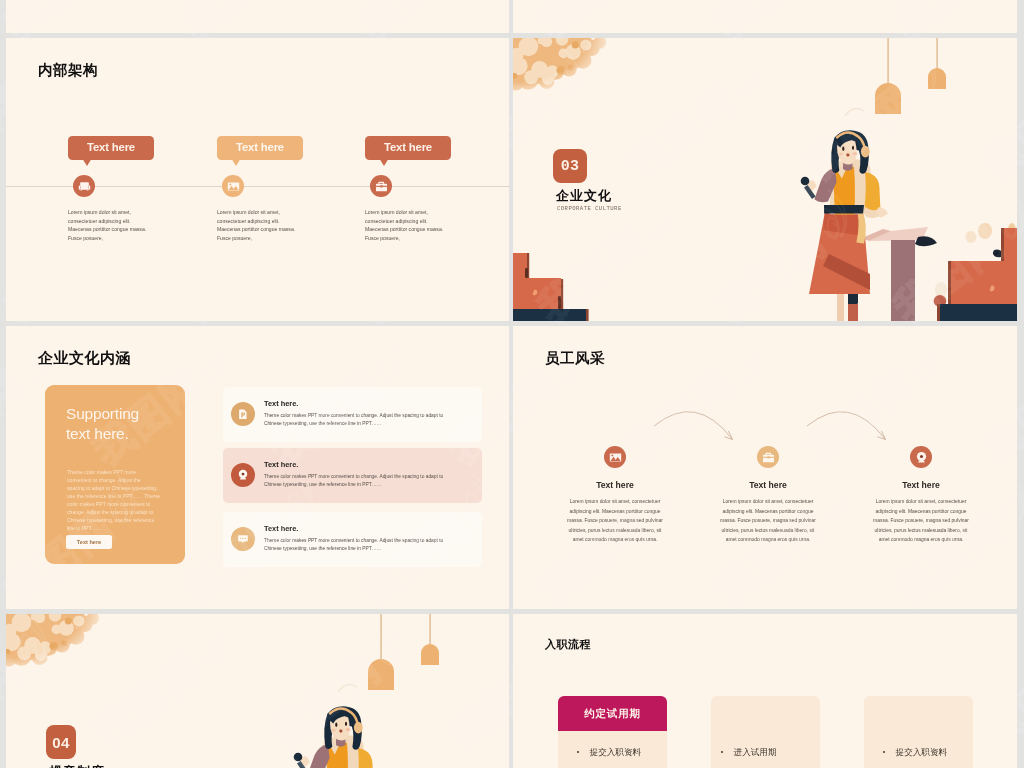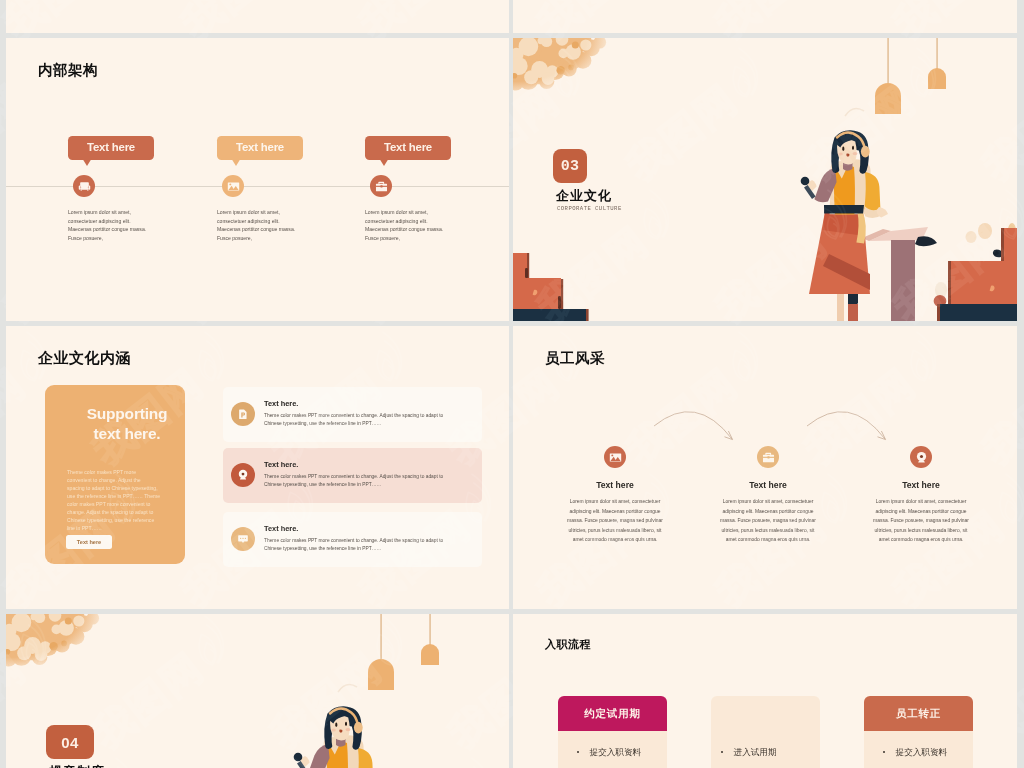--- a/index.html
+++ b/index.html
@@ -35,22 +35,22 @@
 
   
   .numbox{position:absolute;border-radius:8px;background:#c2603f;color:#fceee4;
           font-weight:700;font-size:15px;display:flex;align-items:center;
           justify-content:center;letter-spacing:.3px;}
   .cn-title{position:absolute;font-weight:700;font-size:13px;color:#111;letter-spacing:1px;}
   .en-title{position:absolute;font-size:5.6px;color:#7a6a60;letter-spacing:.45px;}
 
   
   .bigcard{position:absolute;background:#edb172;border-radius:9px;}
-  .bigcard h2{position:absolute;margin:0;color:#fdf5ec;font-weight:700;
-        font-size:15.5px;line-height:20px;letter-spacing:-.2px;text-align:center;}
+  .bigcard h2{position:absolute;margin:0;color:#fdf5ec;font-weight:400;
+        font-size:15.5px;line-height:20px;letter-spacing:-.2px;}
   .bigcard p{position:absolute;margin:0;color:#fae2c4;font-size:5.1px;line-height:8.0px;}
   .bigbtn{position:absolute;background:#fdf8f1;border-radius:2.5px;color:#9f6b38;
         font-size:5.6px;font-weight:700;display:flex;align-items:center;
         justify-content:center;letter-spacing:0;}
   .row{position:absolute;border-radius:5px;}
   .row .rt{position:absolute;font-weight:700;font-size:7.4px;color:#262320;}
   .row .rp{position:absolute;font-size:4.85px;line-height:8.4px;color:#57504a;}
 
   .arrows{position:absolute;left:0;top:0;}
   
@@ -595,21 +595,21 @@
       <ellipse cx="327.6" cy="116" rx="2.2" ry="1.5" fill="#f0b49a" opacity=".55"></ellipse>
 
       <path d="M324 99.5 q10.6 -9.4 21.2 -.9 q4.9 4 6.3 11.2" stroke="#eab273" stroke-width="2.5" fill="none" stroke-linecap="round"></path>
       <ellipse cx="352.3" cy="113.6" rx="4.4" ry="5.8" fill="#edbd86"></ellipse>
     </g>
   </g>
 
   </g>
 </svg>
       </div>
-    <div class="numbox" style="left:40px;top:111px;width:48px;height:34px">
+    <div class="numbox" style="left:40px;top:111px;width:30px;height:34px">
       <span>04</span>
     </div>
     <div class="cn-title" style="left:43px;top:149px">规章制度</div>
 
   </div>
 
   <div class="wm">
     <svg width="1024" height="768" viewBox="0 0 1024 768">
       <defs>
         <g id="wmunit">
@@ -754,21 +754,20 @@
     <div class="pcard" style="left:198px;top:82px;width:109px;height:201px">
       <div class="pb">
         <div class="pli" style="left:10px;top:51px">
           <span class="bul"></span>
           <span>进入试用期</span>
         </div>
       </div>
     </div>
 
     <div class="pcard" style="left:351px;top:82px;width:109px;height:201px">
-      <div class="ph" style="background:#c96a4c">员工转正</div>
       <div class="pb">
         <div class="pli" style="left:19px;top:51px">
           <span class="bul"></span>
           <span>提交入职资料</span>
         </div>
       </div>
     </div>
   </div>
 
   <div class="slide s2">

